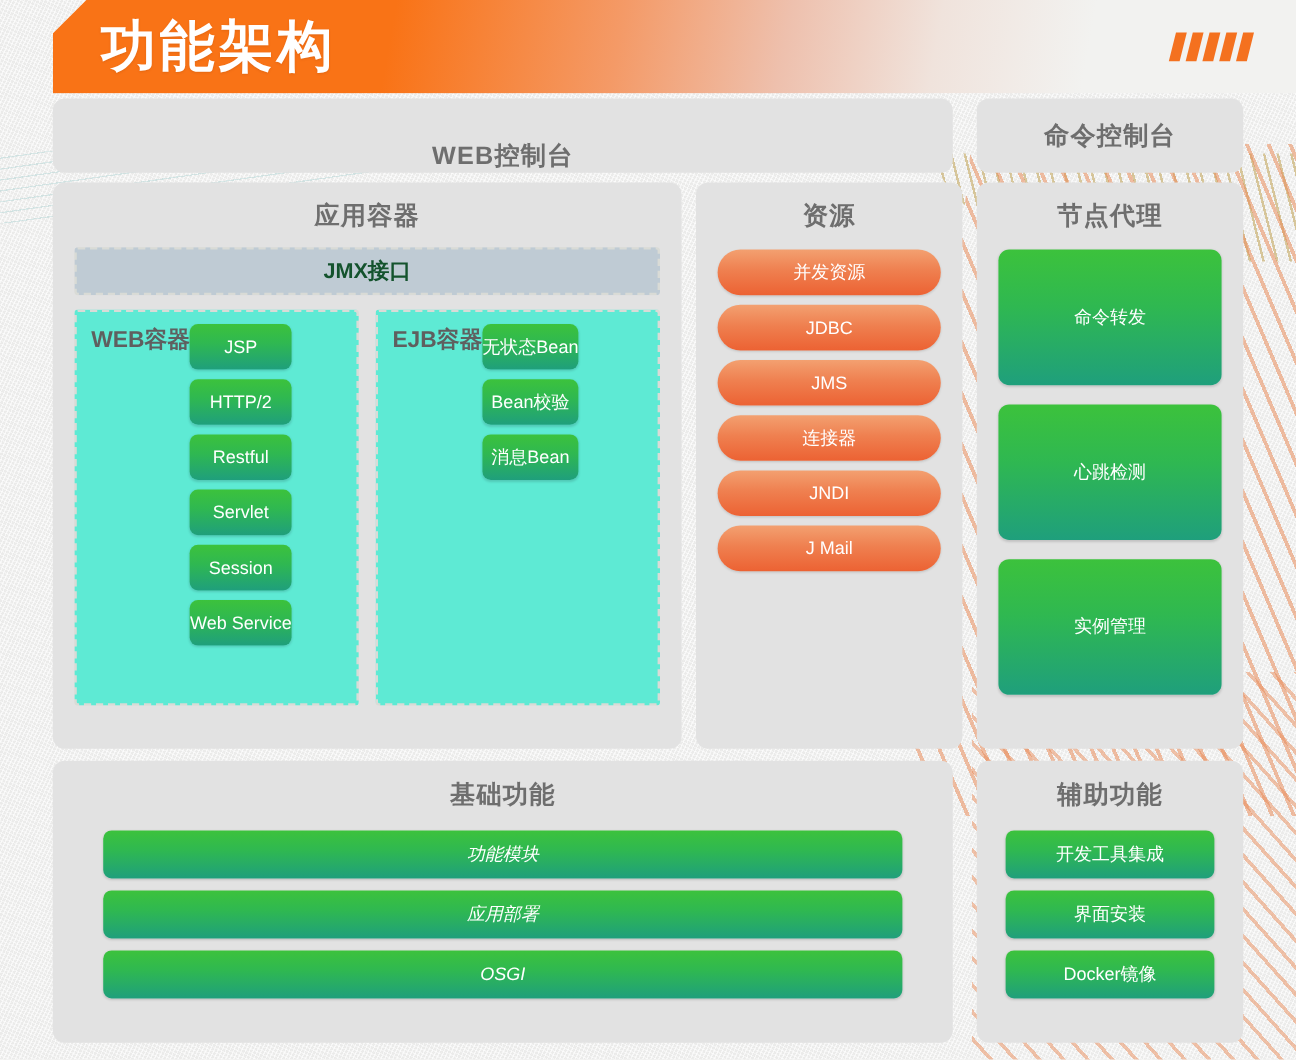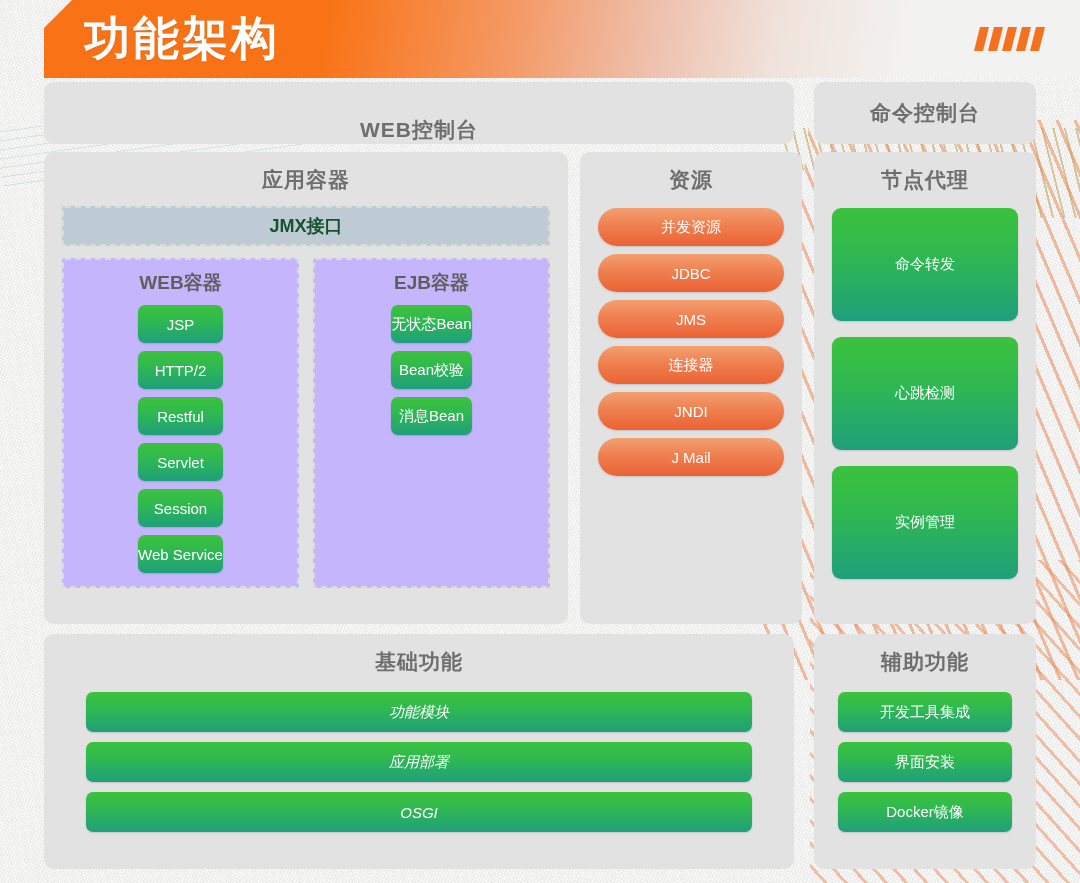--- a/index.html
+++ b/index.html
@@ -143,25 +143,25 @@
     display: flex; align-items: center; justify-content: center;
     font-size: 18px;
     font-weight: bold;
     color: #14532d;
     margin-bottom: 12px;
   }
 
   .sub-row { display: flex; gap: 14px; height: 330px; }
   .subpanel {
     flex: 1;
-    background: #c4b5fd;
+    background: #5eead4;
     border: 2px dashed #d9dbd6;
     border-radius: 3px;
     padding: 10px 12px;
-    display: flex; flex-direction: column; align-items: center;
+    display: flex; flex-direction: row;
   }
   .subpanel-title {
     text-align: center;
     font-size: 19px;
     font-weight: bold;
     color: #5f5f5f;
     margin-bottom: 9px;
   }
 
   

